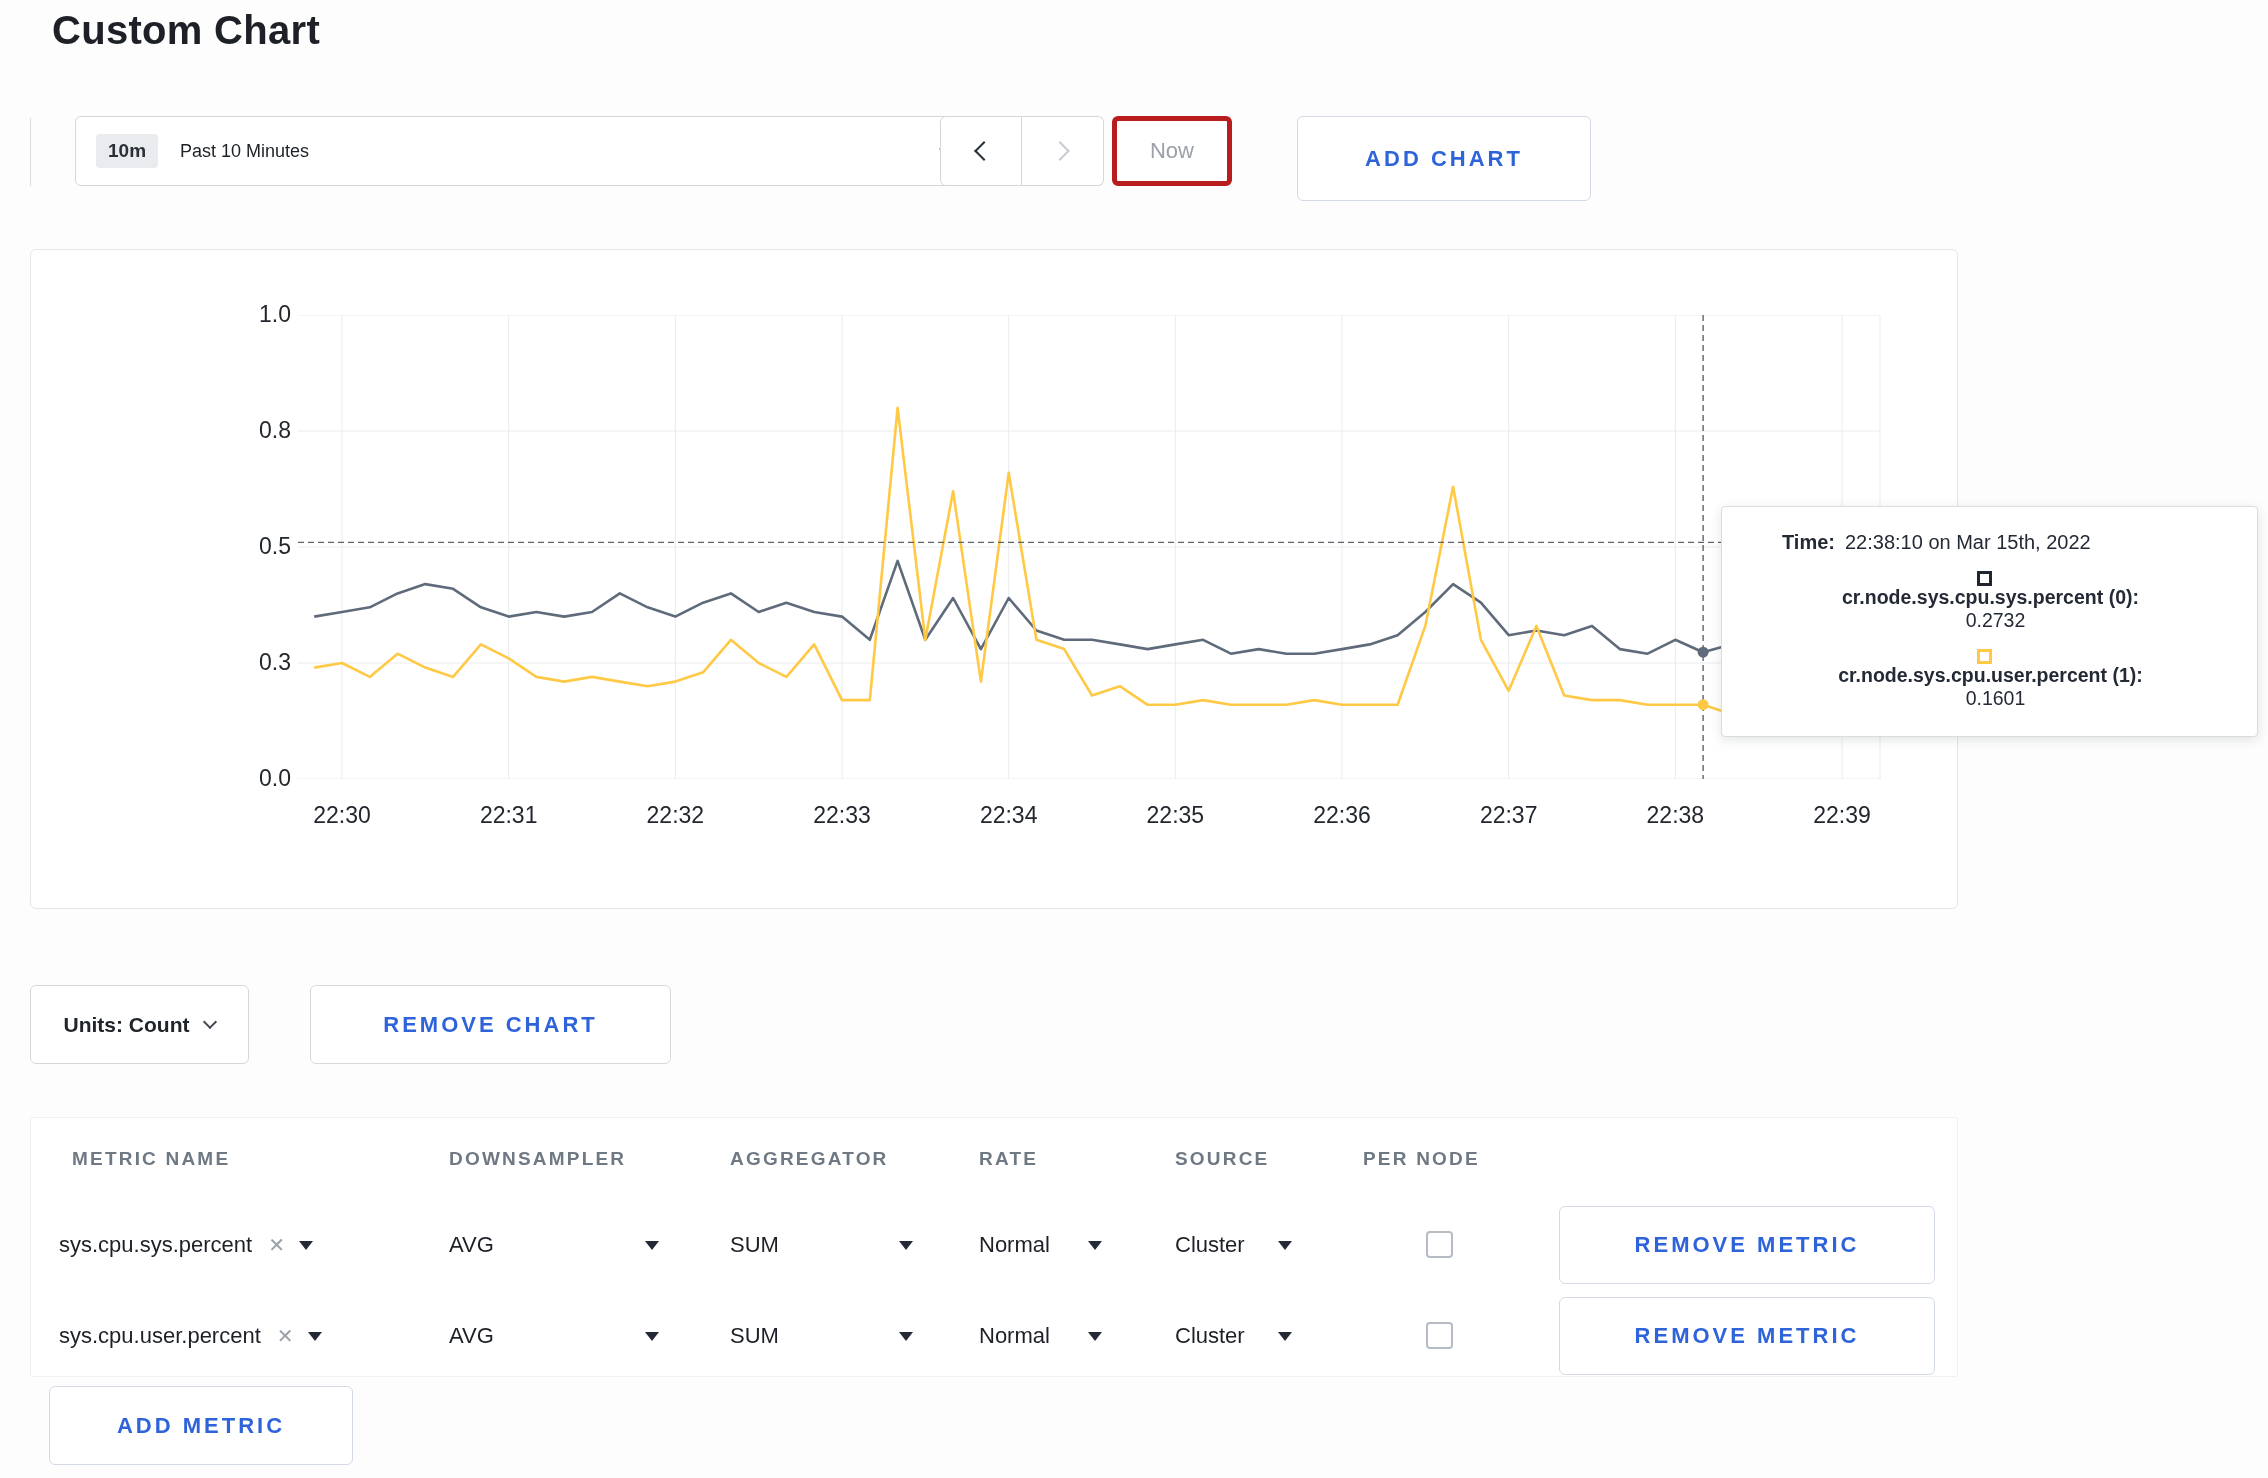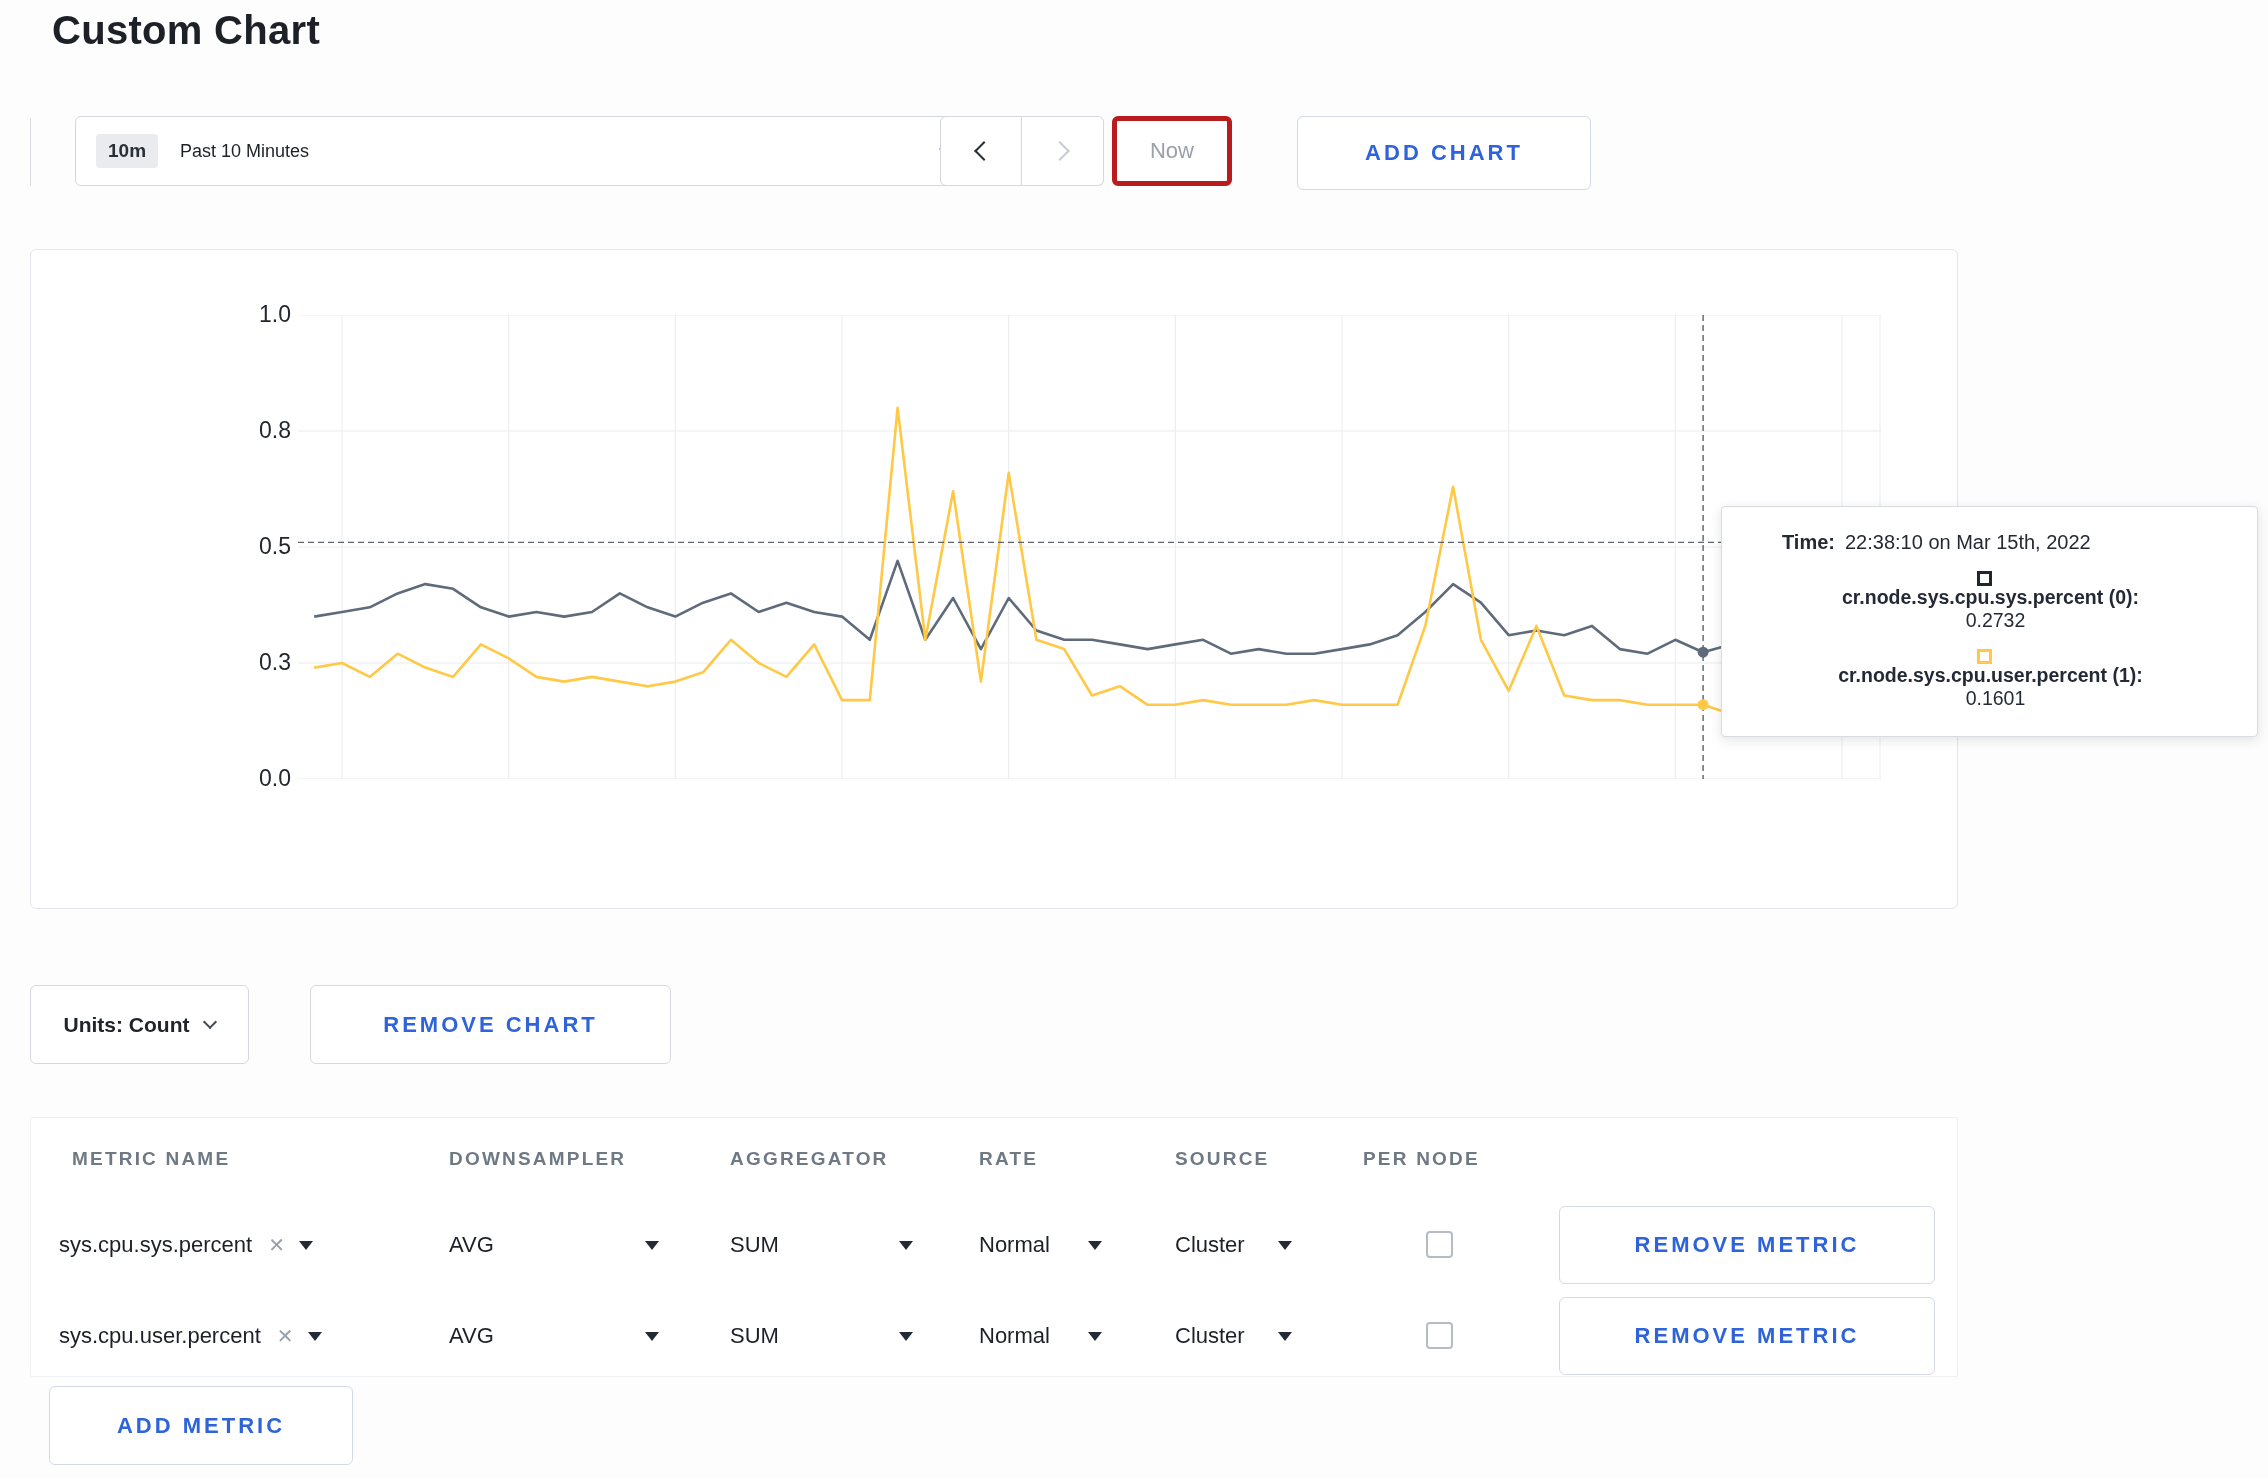--- a/index.html
+++ b/index.html
@@ -20,21 +20,21 @@
   .chev{display:inline-block;border:solid currentColor;border-width:0 2.5px 2.5px 0;padding:6px;}
   .chev.down{transform:rotate(45deg);margin-top:-6px;}
   .chev.left{transform:rotate(135deg);margin-left:6px;}
   .chev.right{transform:rotate(-45deg);margin-right:6px;}
   #time-range-chevron{margin-left:auto;color:#5d646c;}
   #nav-group{left:940px;top:116px;display:flex;}
   #prev-button{width:82px;height:70px;border:1px solid #d4d8dd;border-radius:6px 0 0 6px;color:#2a3038;}
   #next-button{width:82px;height:70px;border:1px solid #d4d8dd;border-left:none;border-radius:0 6px 6px 0;color:#c7ccd2;}
   #now-button{left:1112px;top:116px;width:120px;height:70px;border:5px solid #b91c1c;border-radius:6px;color:#9aa1a9;font-size:22px;}
   .blue-btn{border:1px solid #d3dae6;border-radius:6px;color:#2e63d9;font-weight:600;font-size:22px;letter-spacing:3px;background:#fff;}
-  #add-chart-button{left:1297px;top:116px;width:294px;height:74px;}
+  #add-chart-button{left:1297px;top:116px;width:294px;height:85px;}
   
   #chart-card{left:30px;top:249px;width:1926px;height:658px;background:#fff;border:1px solid #e3e6eb;border-radius:6px;}
   #chart-plot{position:absolute;left:267px;top:65px;width:1583px;height:464px;}
   #chart-svg{width:100%;height:100%;display:block;}
   #y-labels{position:absolute;left:0;top:0;width:260px;height:658px;pointer-events:none;}
   .ylab{position:absolute;right:0;width:100%;text-align:right;font-size:23px;color:#22272e;}
   #x-labels{position:absolute;left:267px;top:552px;width:1583px;height:32px;pointer-events:none;}
   .xlab{position:absolute;top:0;width:90px;text-align:center;font-size:23px;color:#22272e;}
   
   #chart-tooltip{left:1721px;top:506px;width:537px;box-sizing:border-box;background:#fff;border:1px solid #d8dbe0;border-radius:4px;
@@ -113,20 +113,32 @@
         <line x1="1544" y1="0" x2="1544" y2="464" stroke="#e9ebee" stroke-width="1"></line>
         <line x1="1582" y1="0" x2="1582" y2="464" stroke="#e9ebee" stroke-width="1"></line>
         <polyline points="16.2,301.6 44.0,297.0 71.8,292.3 99.6,278.4 127.3,269.1 155.1,273.8 182.9,292.3 210.7,301.6 238.4,297.0 266.2,301.6 294.0,297.0 321.8,278.4 349.6,292.3 377.3,301.6 405.1,287.7 432.9,278.4 460.7,297.0 488.4,287.7 516.2,297.0 544.0,301.6 571.8,324.8 599.6,245.9 627.3,324.8 655.1,283.0 682.9,334.1 710.7,283.0 738.4,315.5 766.2,324.8 794.0,324.8 821.8,329.4 849.6,334.1 877.3,329.4 905.1,324.8 932.9,338.7 960.7,334.1 988.4,338.7 1016.2,338.7 1044.0,334.1 1071.8,329.4 1099.6,320.2 1127.3,297.0 1155.1,269.1 1182.9,287.7 1210.7,320.2 1238.4,315.5 1266.2,320.2 1294.0,310.9 1321.8,334.1 1349.6,338.7 1377.3,324.8 1405.1,337.2 1432.9,329.4 1460.7,338.7 1488.4,334.1 1516.2,320.2 1544.0,324.8" fill="none" stroke="#5f6b7a" stroke-width="2.6" stroke-linejoin="round"></polyline>
         <polyline points="16.2,352.6 44.0,348.0 71.8,361.9 99.6,338.7 127.3,352.6 155.1,361.9 182.9,329.4 210.7,343.4 238.4,361.9 266.2,366.6 294.0,361.9 321.8,366.6 349.6,371.2 377.3,366.6 405.1,357.3 432.9,324.8 460.7,348.0 488.4,361.9 516.2,329.4 544.0,385.1 571.8,385.1 599.6,92.8 627.3,324.8 655.1,176.3 682.9,366.6 710.7,157.8 738.4,324.8 766.2,334.1 794.0,380.5 821.8,371.2 849.6,389.8 877.3,389.8 905.1,385.1 932.9,389.8 960.7,389.8 988.4,389.8 1016.2,385.1 1044.0,389.8 1071.8,389.8 1099.6,389.8 1127.3,310.9 1155.1,171.7 1182.9,324.8 1210.7,375.8 1238.4,310.9 1266.2,380.5 1294.0,385.1 1321.8,385.1 1349.6,389.8 1377.3,389.8 1405.1,389.7 1432.9,399.0 1460.7,399.0 1488.4,380.5 1516.2,352.6 1544.0,334.1" fill="none" stroke="#ffc845" stroke-width="2.6" stroke-linejoin="round"></polyline>
         <line x1="1405.111111111111" y1="0" x2="1405.111111111111" y2="464" stroke="#5c636b" stroke-width="1.4" stroke-dasharray="6,4"></line>
         <line x1="0" y1="227.35999999999999" x2="1583" y2="227.35999999999999" stroke="#5c636b" stroke-width="1.4" stroke-dasharray="6,4"></line>
         <circle cx="1405.111111111111" cy="337.2352" r="5.5" fill="#5f6b7a"></circle>
         <circle cx="1405.111111111111" cy="389.7136" r="5.5" fill="#ffc845"></circle>
       </svg>
   </div>
+  <div id="x-labels">
+      <div class="xlab" style="left: -1px;">22:30</div>
+      <div class="xlab" style="left: 165.667px;">22:31</div>
+      <div class="xlab" style="left: 332.333px;">22:32</div>
+      <div class="xlab" style="left: 499px;">22:33</div>
+      <div class="xlab" style="left: 665.667px;">22:34</div>
+      <div class="xlab" style="left: 832.333px;">22:35</div>
+      <div class="xlab" style="left: 999px;">22:36</div>
+      <div class="xlab" style="left: 1165.67px;">22:37</div>
+      <div class="xlab" style="left: 1332.33px;">22:38</div>
+      <div class="xlab" style="left: 1499px;">22:39</div>
+    </div>
 </div>
 
 <div class="abs" id="chart-tooltip">
   <div class="tt-time">
     <b>Time:</b><span>22:38:10 on Mar 15th, 2022</span>
   </div>
   <div class="tt-row">
     <span class="sq" style="border-color: rgb(32, 38, 47);"></span>
     <span class="tt-label">cr.node.sys.cpu.sys.percent (0):</span>
     <span class="tt-val">0.2732</span>

